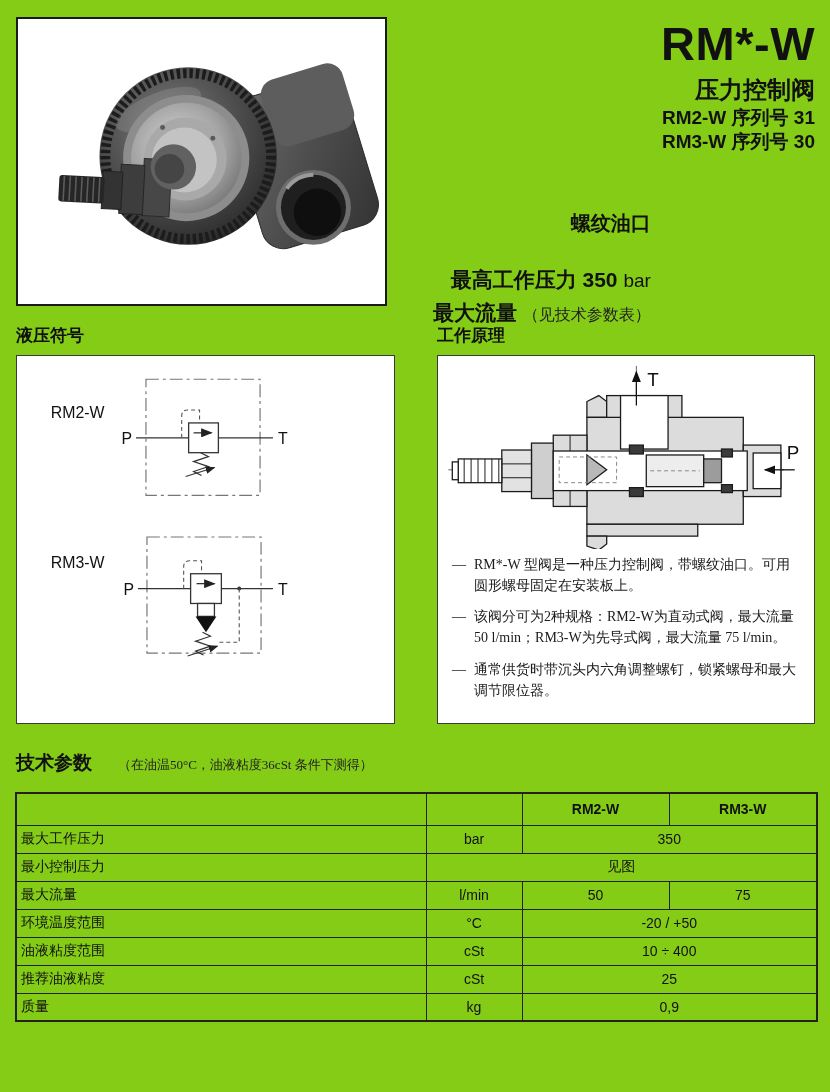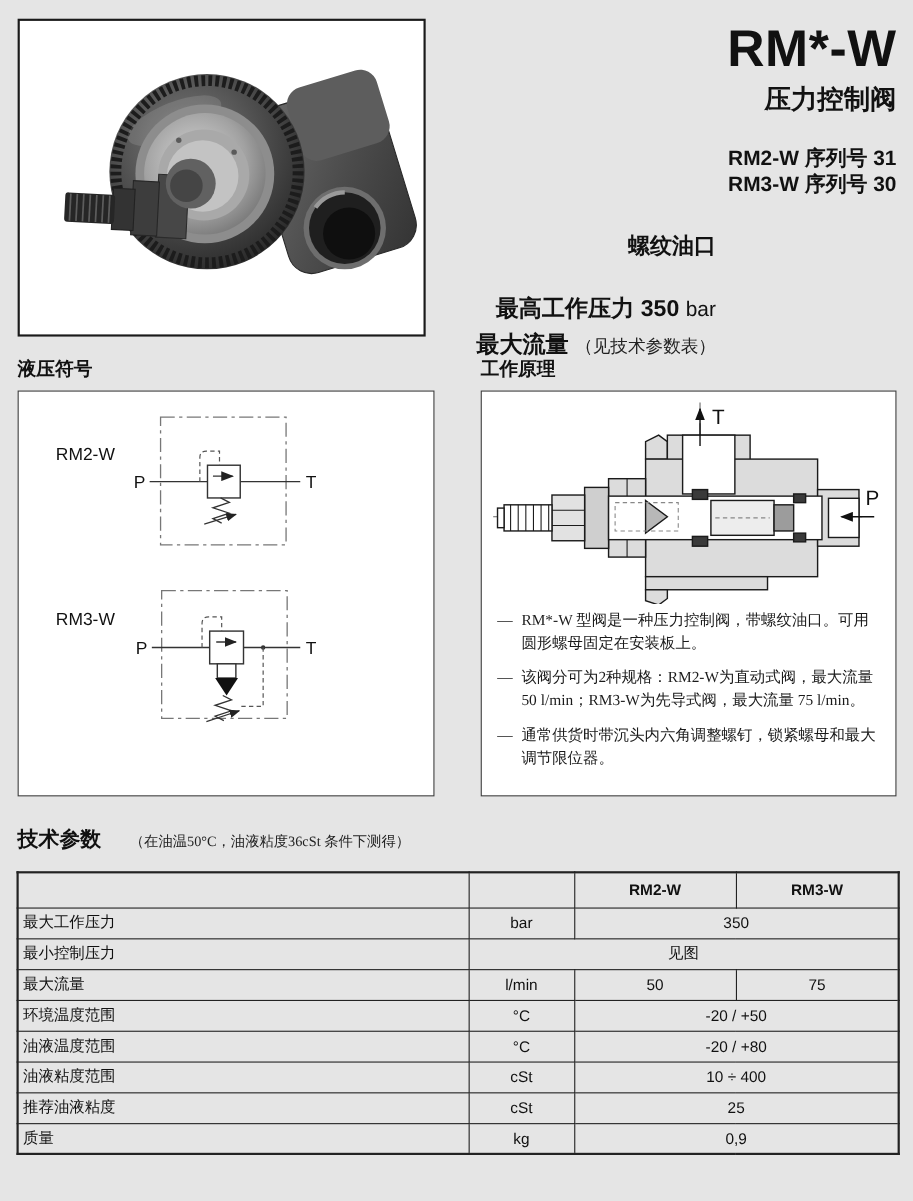--- a/index.html
+++ b/index.html
@@ -1,27 +1,27 @@
 <!DOCTYPE html>
 <html><head>
 <meta charset="utf-8">
 <style>
   html,body{margin:0;padding:0;background:#fff;}
-  .page{position:relative;width:830px;height:1092px;background:#e5e5e5;overflow:hidden;
+  .page{position:relative;width:830px;height:1092px;background:#84cc16;overflow:hidden;
         font-family:"Liberation Sans",sans-serif;color:#111;}
   .serif{font-family:"Liberation Serif","DejaVu Serif",serif;}
   
   .photo-frame{position:absolute;left:16px;top:17px;width:371px;height:289px;
                border:2px solid #1a1a1a;box-sizing:border-box;background:#fff;}
   .photo-frame svg{display:block;width:100%;height:100%;}
   
   .title-block{position:absolute;right:15px;top:20px;text-align:right;}
   .model{font-size:47px;font-weight:bold;line-height:1;letter-spacing:.5px;}
   .subtitle{font-size:24px;font-weight:bold;margin-top:7px;}
-  .series{margin-top:27px;font-size:19px;font-weight:bold;line-height:24px;text-align:right;}
+  .series{font-size:19px;font-weight:bold;line-height:24px;text-align:right;}
   
   .intro-block{position:absolute;left:433px;top:210px;text-align:right;}
   .port-type{font-size:20px;font-weight:bold;}
   .pressure-line{margin-top:29px;font-size:21px;font-weight:bold;}
   .pressure-line .unit{font-weight:normal;font-size:19px;}
   .flow-line{margin-top:5px;font-size:21px;font-weight:bold;}
   .flow-line .note{font-weight:normal;font-size:16px;color:#222;}
   
   .section-heading{position:absolute;font-size:17px;font-weight:bold;}
   .symbols-heading{left:16px;top:324px;}
@@ -280,25 +280,20 @@
       <td>l/min</td>
       <td>50</td>
       <td>75</td>
     </tr>
     <tr>
       <td class="lbl">环境温度范围</td>
       <td>°C</td>
       <td colspan="2">-20 / +50</td>
     </tr>
     <tr>
-      <td class="lbl">油液温度范围</td>
-      <td>°C</td>
-      <td colspan="2">-20 / +80</td>
-    </tr>
-    <tr>
       <td class="lbl">油液粘度范围</td>
       <td>cSt</td>
       <td colspan="2">10 ÷ 400</td>
     </tr>
     <tr>
       <td class="lbl">推荐油液粘度</td>
       <td>cSt</td>
       <td colspan="2">25</td>
     </tr>
     <tr>

